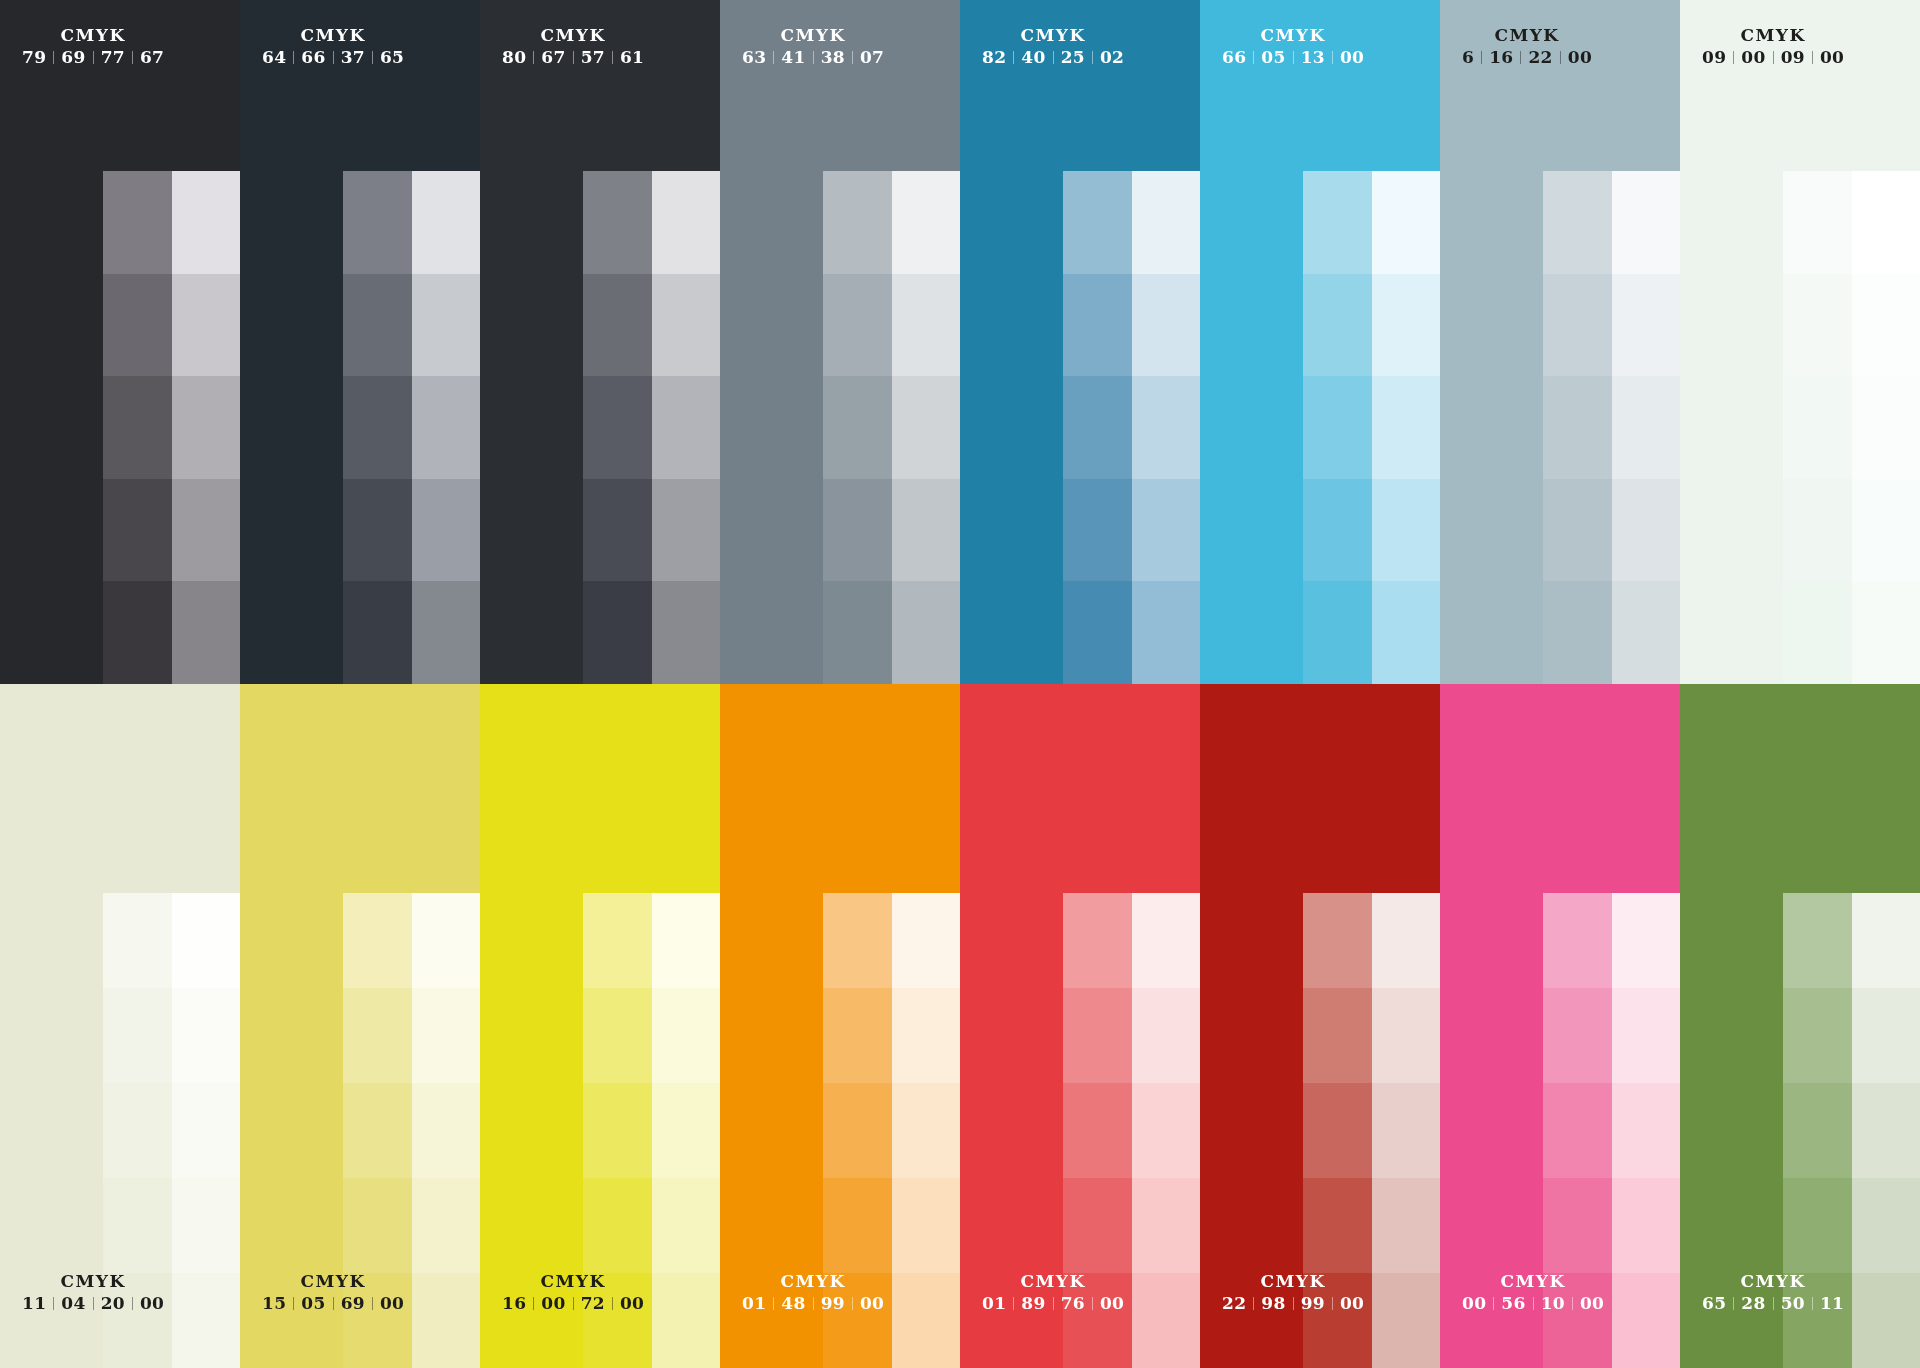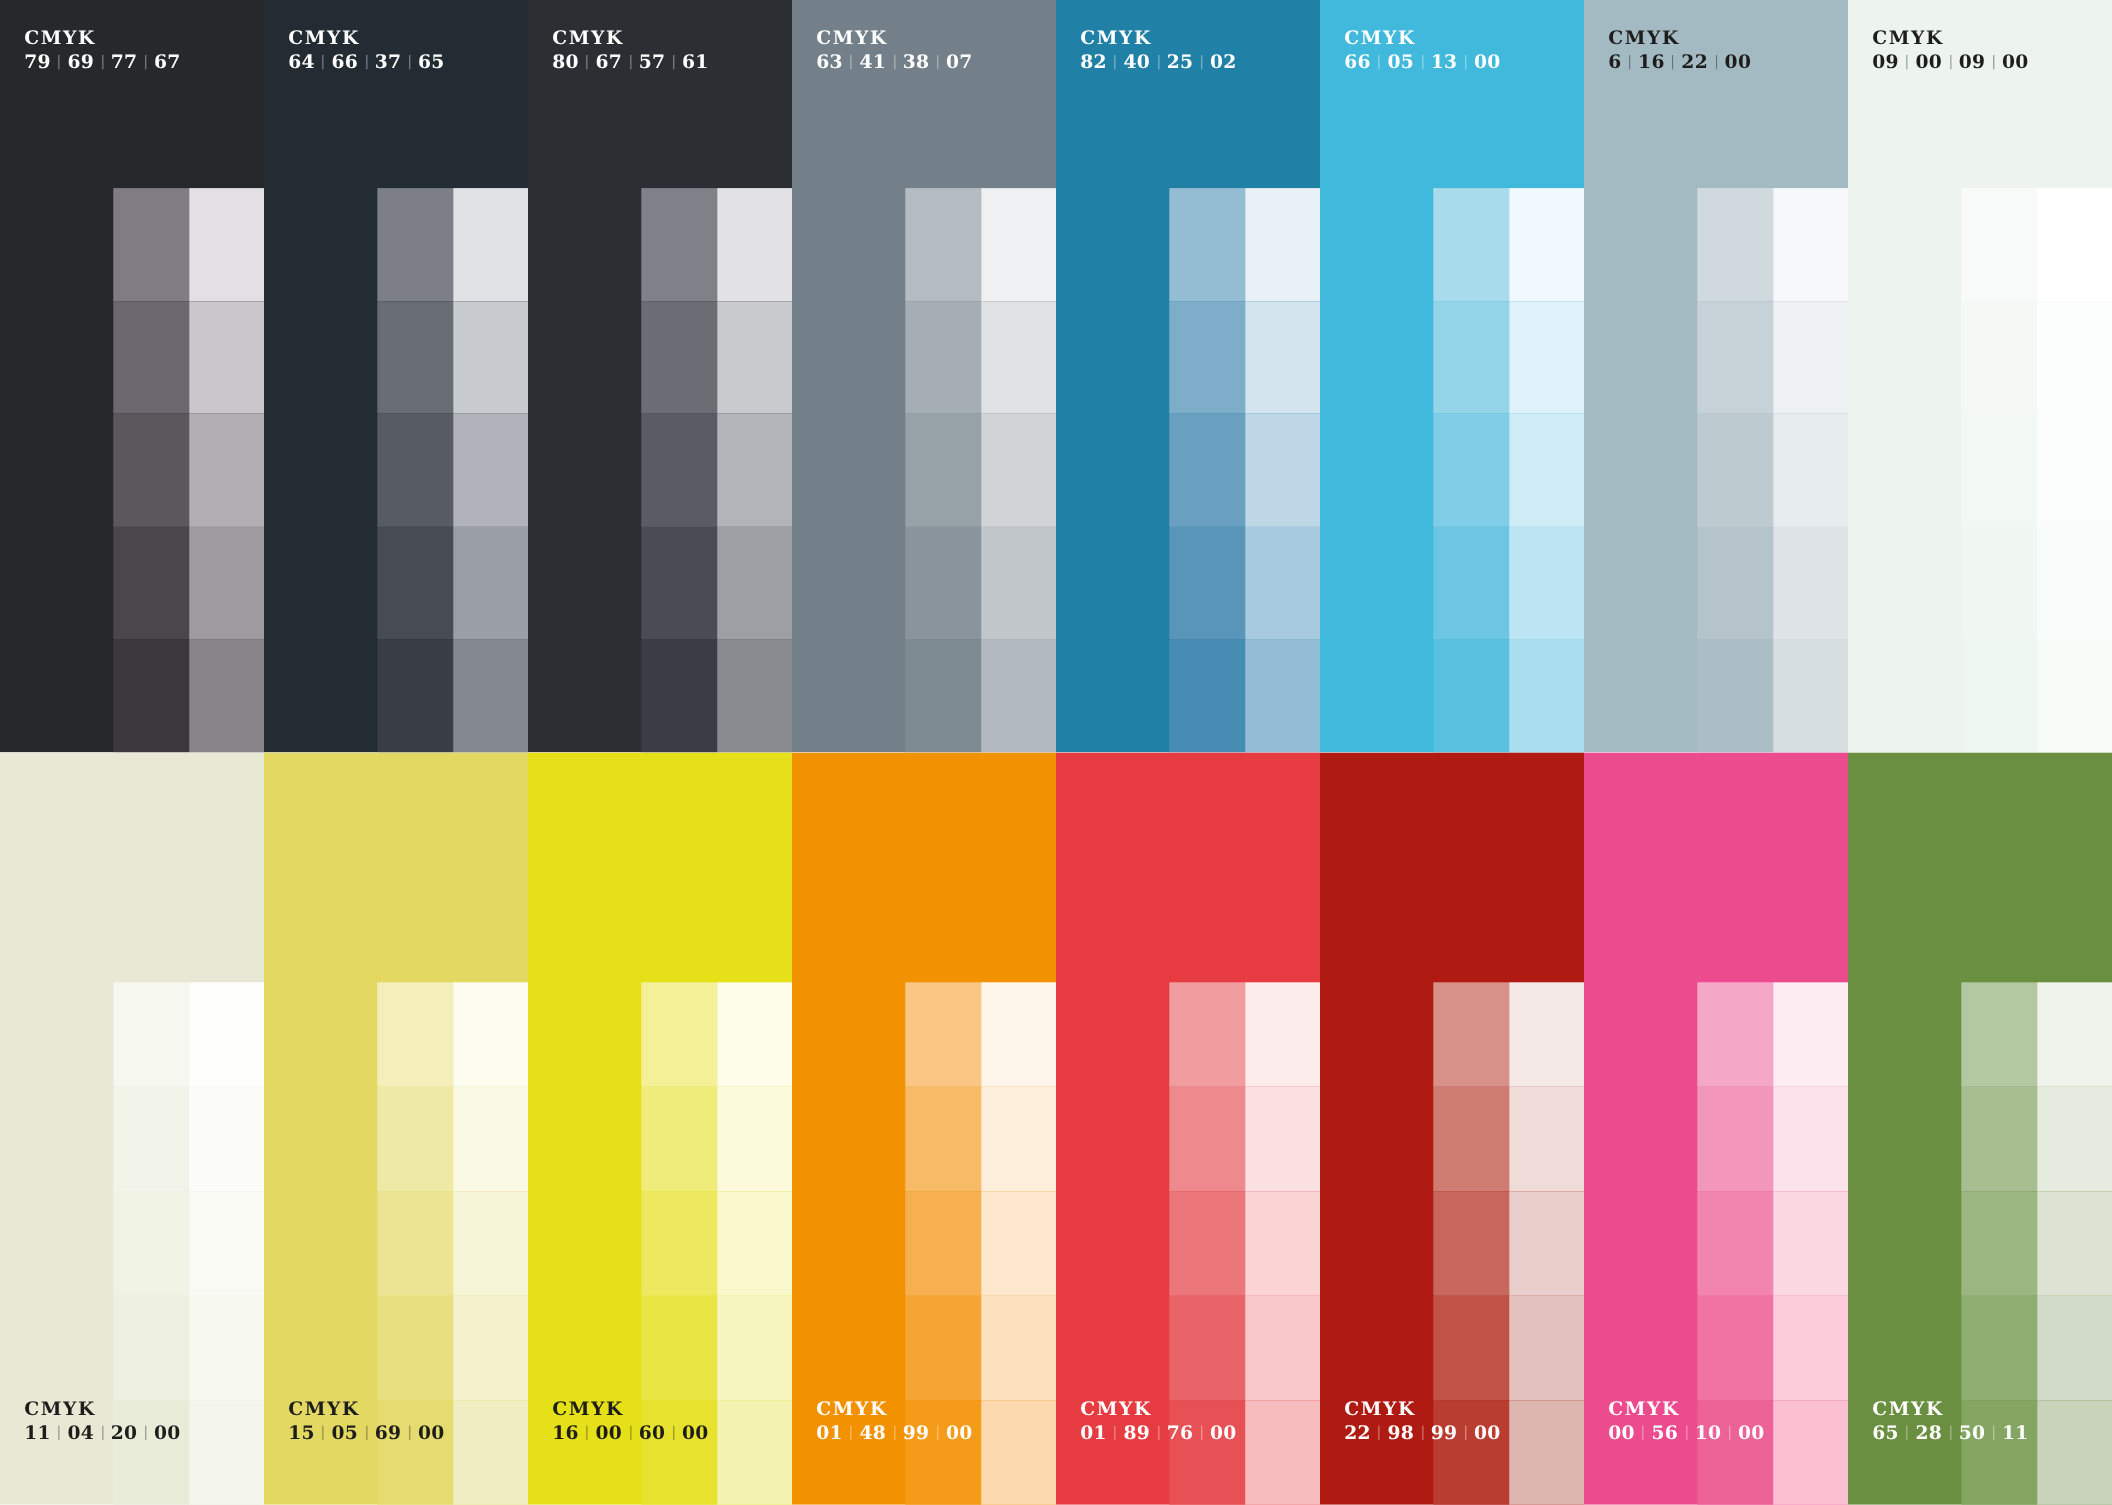--- a/index.html
+++ b/index.html
@@ -11,20 +11,21 @@
     width: 1920px;
     height: 1368px;
     overflow: hidden;
     font-family: "DejaVu Serif", "Liberation Serif", serif;
   }
 
   #palette {
     position: relative;
     width: 1920px;
     height: 1368px;
+    text-align: center;
   }
 
   .row {
     position: absolute;
     left: 0;
     width: 1920px;
     display: flex;
   }
   .row-top    { top: 0px;   height: 684px; }
   .row-bottom { top: 684px; height: 684px; }
@@ -298,21 +299,21 @@
           <div class="tintcell" style="background: rgb(251, 250, 219);"></div>
           <div class="tintcell" style="background: rgb(236, 232, 95);"></div>
           <div class="tintcell" style="background: rgb(249, 248, 205);"></div>
           <div class="tintcell" style="background: rgb(233, 229, 68);"></div>
           <div class="tintcell" style="background: rgb(246, 245, 191);"></div>
           <div class="tintcell" style="background: rgb(231, 226, 45);"></div>
           <div class="tintcell" style="background: rgb(243, 242, 176);"></div>
         </div>
         <div class="label label-dark" style="top: 588px;">
           <span class="cmyk-title">CMYK</span>
-          <span class="cmyk-values"><span class="num">16</span><span class="sep"></span><span class="num">00</span><span class="sep"></span><span class="num">60</span><span class="sep"></span><span class="num">00</span></span>
+          <span class="cmyk-values"><span class="num">16</span><span class="sep"></span><span class="num">00</span><span class="sep"></span><span class="num">72</span><span class="sep"></span><span class="num">00</span></span>
         </div>
       </div>
       <div class="swatch">
         <div class="main-fill" style="background: rgb(243, 146, 0);"></div>
         <div class="tintgrid" style="top: 209px; height: 475px;">
           <div class="tintcell" style="background: rgb(249, 199, 131);"></div>
           <div class="tintcell" style="background: rgb(254, 245, 234);"></div>
           <div class="tintcell" style="background: rgb(247, 187, 104);"></div>
           <div class="tintcell" style="background: rgb(253, 238, 219);"></div>
           <div class="tintcell" style="background: rgb(246, 176, 79);"></div>

